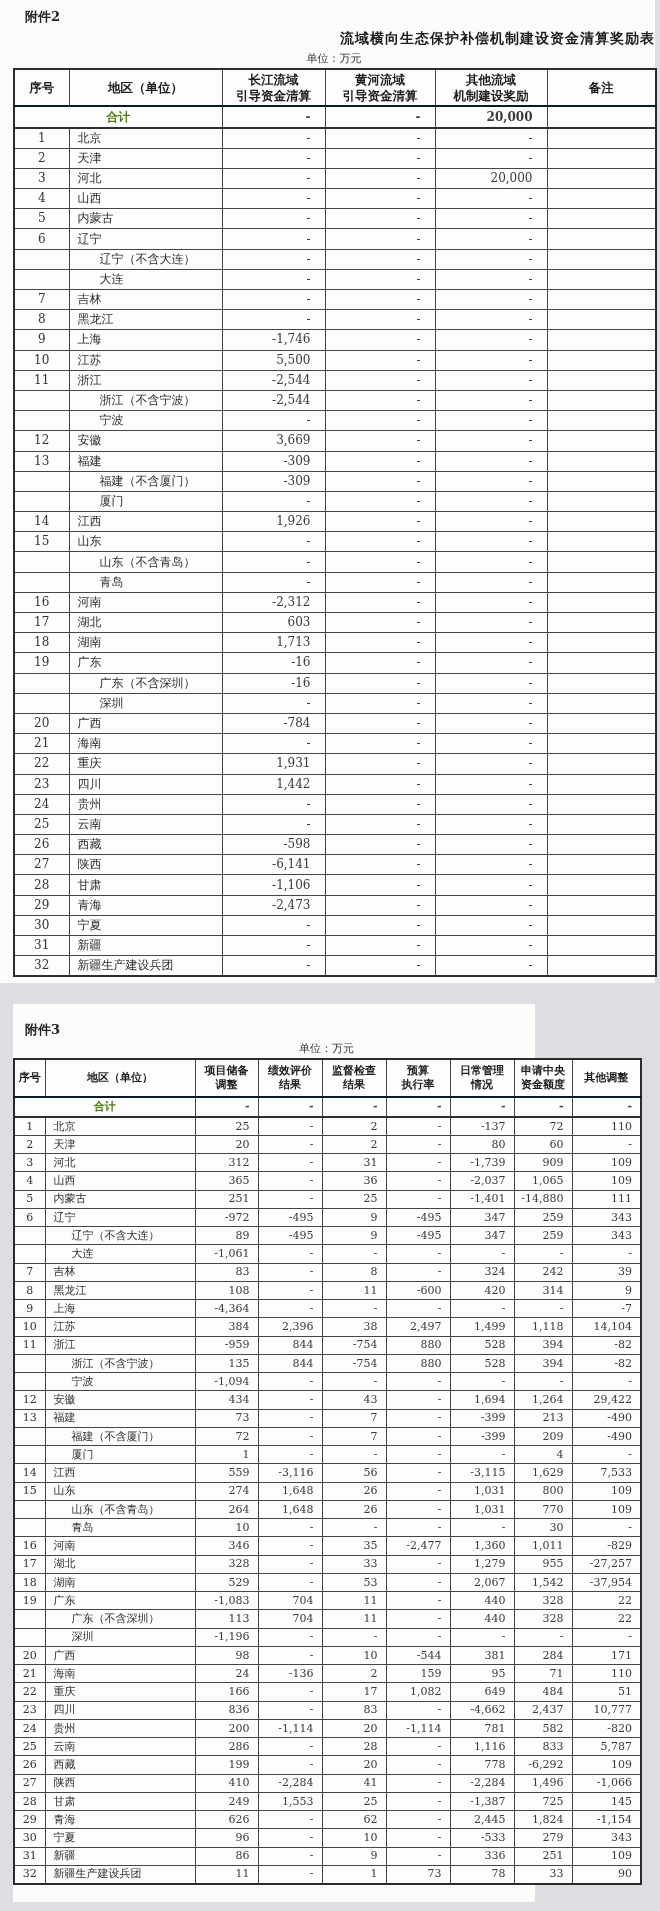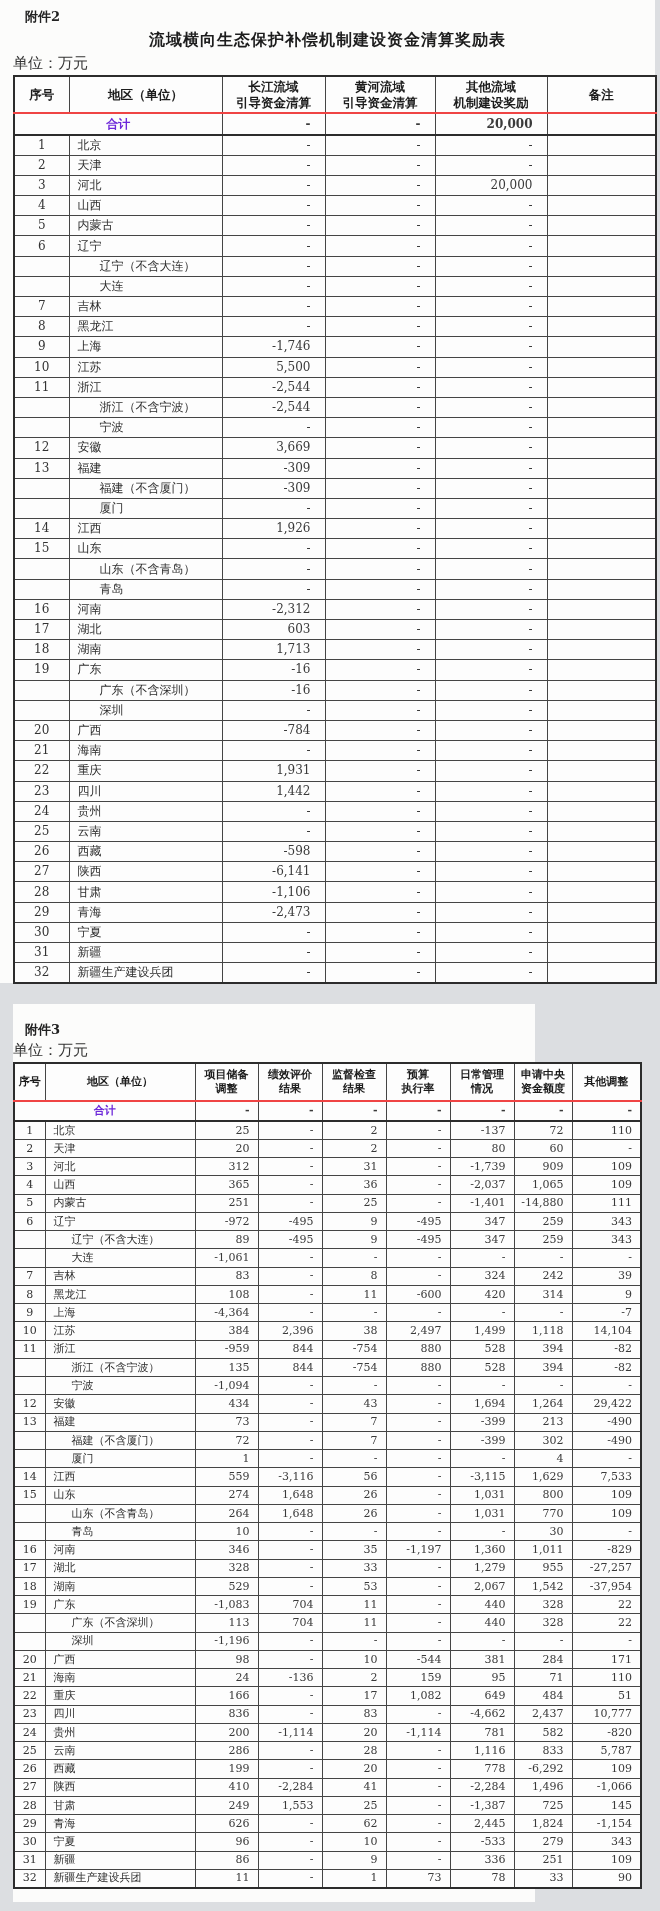--- a/index.html
+++ b/index.html
@@ -11,50 +11,50 @@
     -webkit-font-smoothing:antialiased;
   }
   .page{position:absolute;background:#fcfcfb;}
   #page1{top:0;left:0;width:655px;height:983px;}
   #page2{top:1004px;left:13px;width:522px;height:898px;}
 
   .tag{font-weight:bold;font-size:13px;color:#222;}
   #page1 .tag{padding:8px 0 0 25px;}
   #page2 .tag{padding:17px 0 0 12px;}
 
-  .title{text-align:center;font-weight:bold;font-size:16px;letter-spacing:1px;color:#1d1d1d;}
+  .title{text-align:right;font-weight:bold;font-size:14px;letter-spacing:1px;color:#1d1d1d;}
   #page1 .title{margin-top:4px;}
   #page2 .title{margin-top:3px;}
 
-  .unit{text-align:left;font-size:15px;color:#333;}
+  .unit{text-align:center;font-size:11px;color:#333;}
   #page1 .unit{width:642px;margin:3px 0 2px 13px;padding-right:4px;}
   #page2 .unit{width:627px;margin:2px 0 2px 0;padding-right:4px;}
 
   table.doc-table{
     border-collapse:collapse;table-layout:fixed;
     border:2px solid #2c2c2c;background:#fdfdfd;
   }
   #t1{width:642px;margin-left:13px;}
   #t2{width:627px;margin-left:0;}
 
   .doc-table th,.doc-table td{
     border:1px solid #454545;overflow:hidden;line-height:1.25;
     padding:0;vertical-align:middle;white-space:nowrap;
   }
   .doc-table th{font-weight:bold;text-align:center;white-space:pre-line;color:#1d1d1d;}
   #t1 th{font-size:12.5px;}
   #t2 th{font-size:11px;}
   #t1 thead tr{height:37px;}
   #t2 thead tr{height:38px;}
-  thead tr{border-bottom:2px solid #ef4444;}
+  thead tr{border-bottom:2px solid #0f172a;}
 
   #t1 tr.total{height:22px;}
   #t2 tr.total{height:20px;}
   tr.total{border-bottom:2px solid #2c2c2c;}
-  tr.total td{font-weight:bold;color:#6d28d9;}
+  tr.total td{font-weight:bold;color:#4d7c0f;}
   tr.total td.lbl{text-align:center;}
 
   #t1 tbody tr.data{height:20.2px;}
   #t2 tbody tr.data{height:18.26px;}
 
   #t1 td{font-size:12px;}
   #t2 td{font-size:11px;}
 
   .doc-table td.no{text-align:center;color:#333;}
   .doc-table td.region{text-align:left;padding-left:8px;}
@@ -678,21 +678,21 @@
             <td class="num">-490</td>
           </tr>
           <tr class="data">
             <td class="no"></td>
             <td class="region sub">福建（不含厦门）</td>
             <td class="num">72</td>
             <td class="num">-</td>
             <td class="num">7</td>
             <td class="num">-</td>
             <td class="num">-399</td>
-            <td class="num">302</td>
+            <td class="num">209</td>
             <td class="num">-490</td>
           </tr>
           <tr class="data">
             <td class="no"></td>
             <td class="region sub">厦门</td>
             <td class="num">1</td>
             <td class="num">-</td>
             <td class="num">-</td>
             <td class="num">-</td>
             <td class="num">-</td>
@@ -742,21 +742,21 @@
             <td class="num">-</td>
             <td class="num">30</td>
             <td class="num">-</td>
           </tr>
           <tr class="data">
             <td class="no">16</td>
             <td class="region">河南</td>
             <td class="num">346</td>
             <td class="num">-</td>
             <td class="num">35</td>
-            <td class="num">-1,197</td>
+            <td class="num">-2,477</td>
             <td class="num">1,360</td>
             <td class="num">1,011</td>
             <td class="num">-829</td>
           </tr>
           <tr class="data">
             <td class="no">17</td>
             <td class="region">湖北</td>
             <td class="num">328</td>
             <td class="num">-</td>
             <td class="num">33</td>

